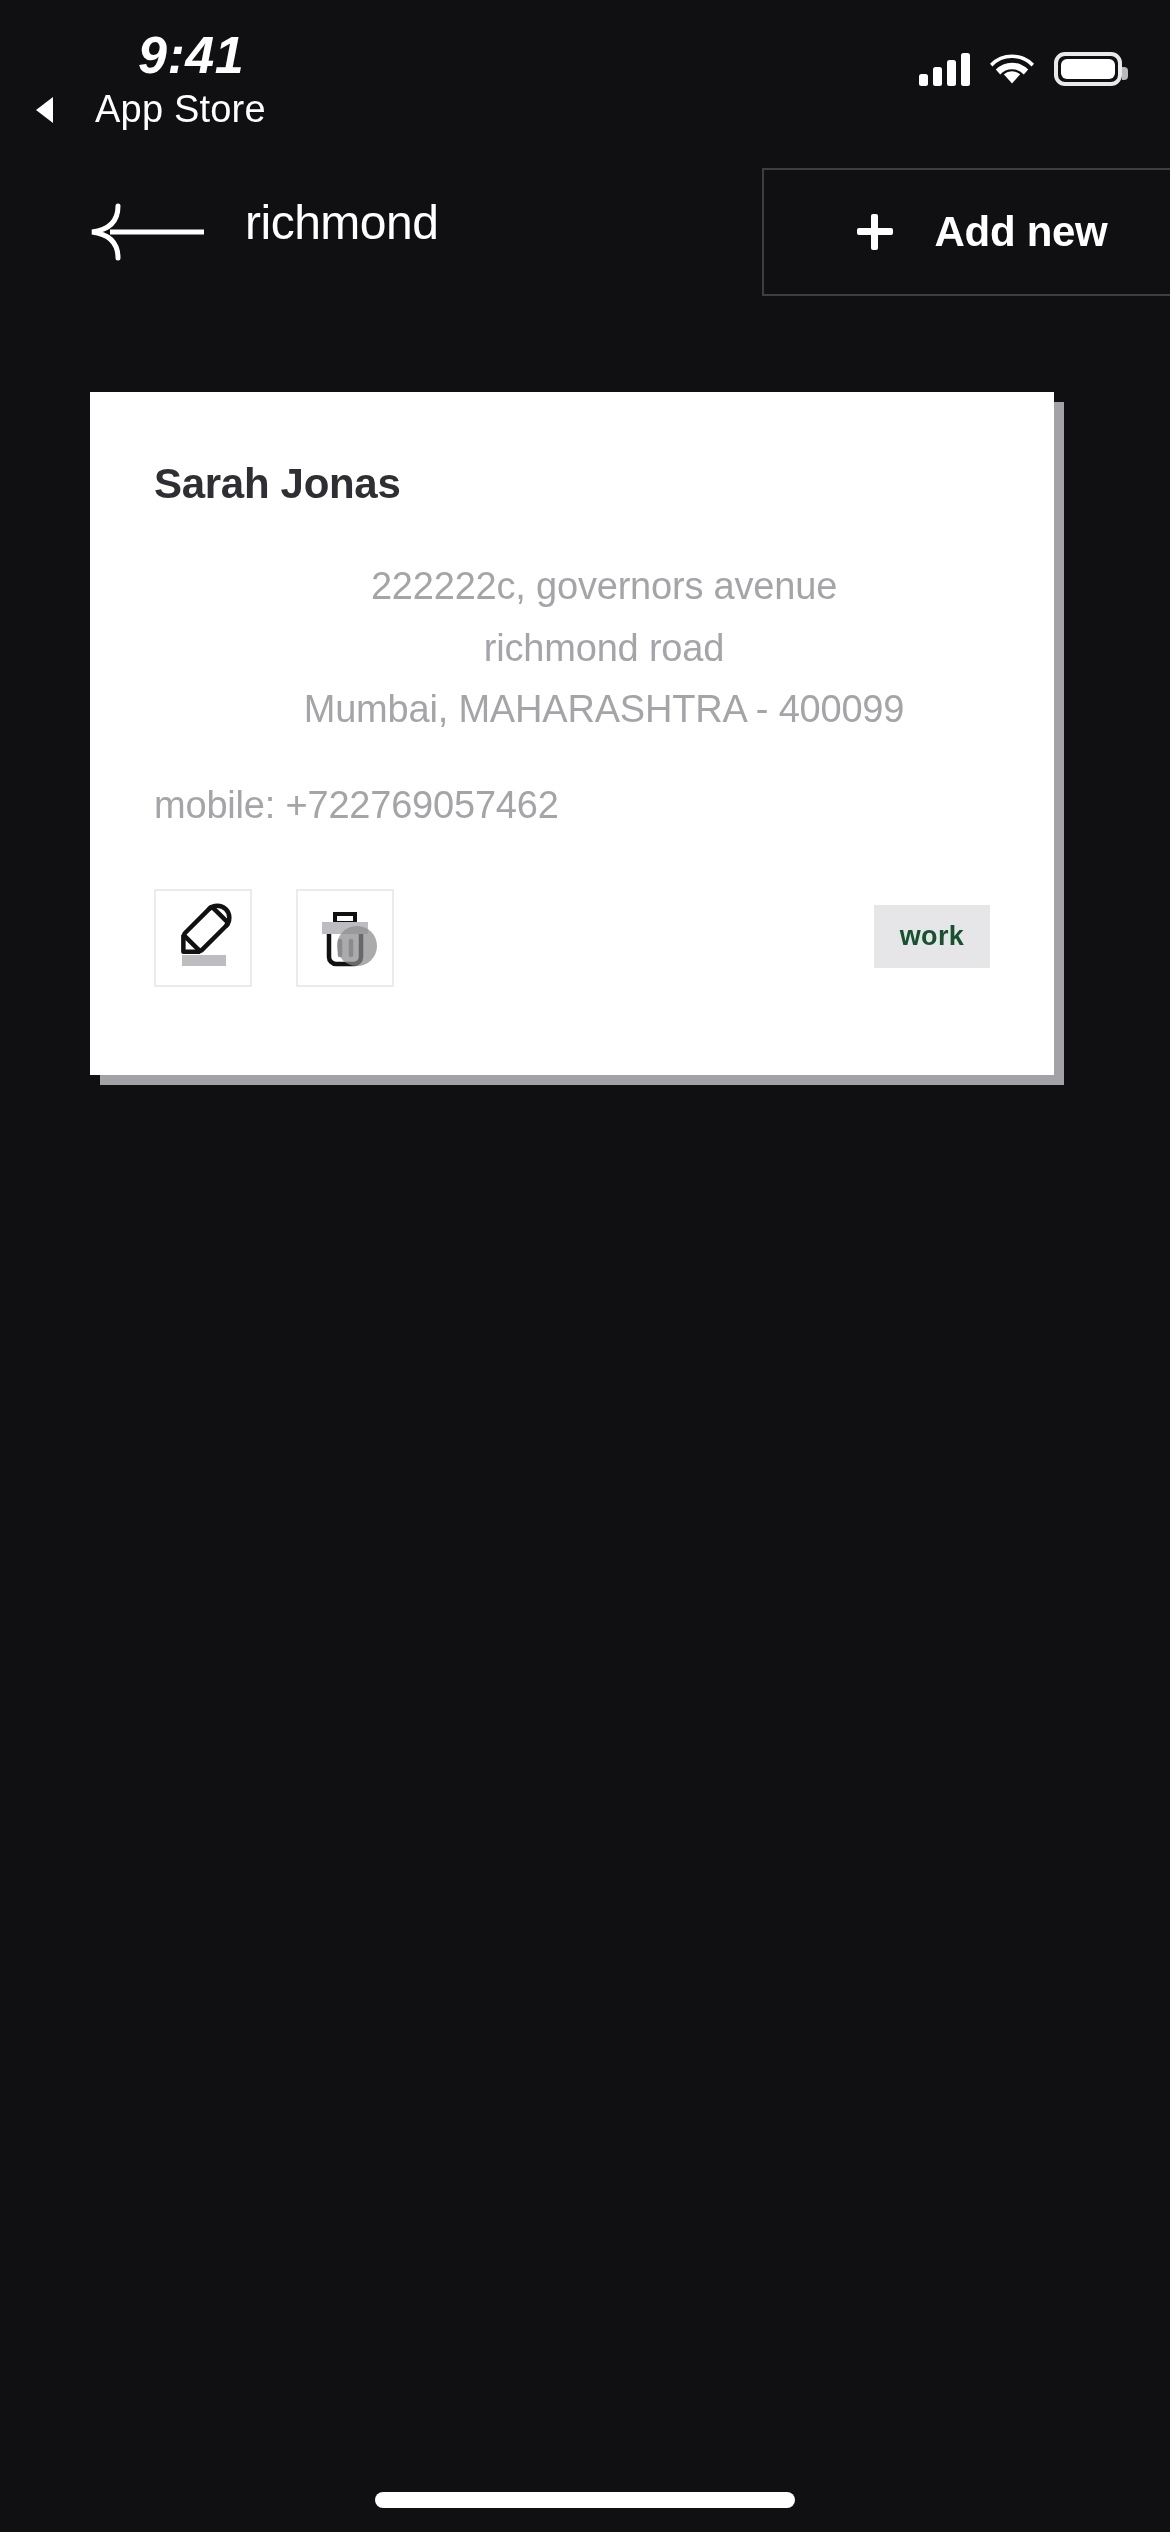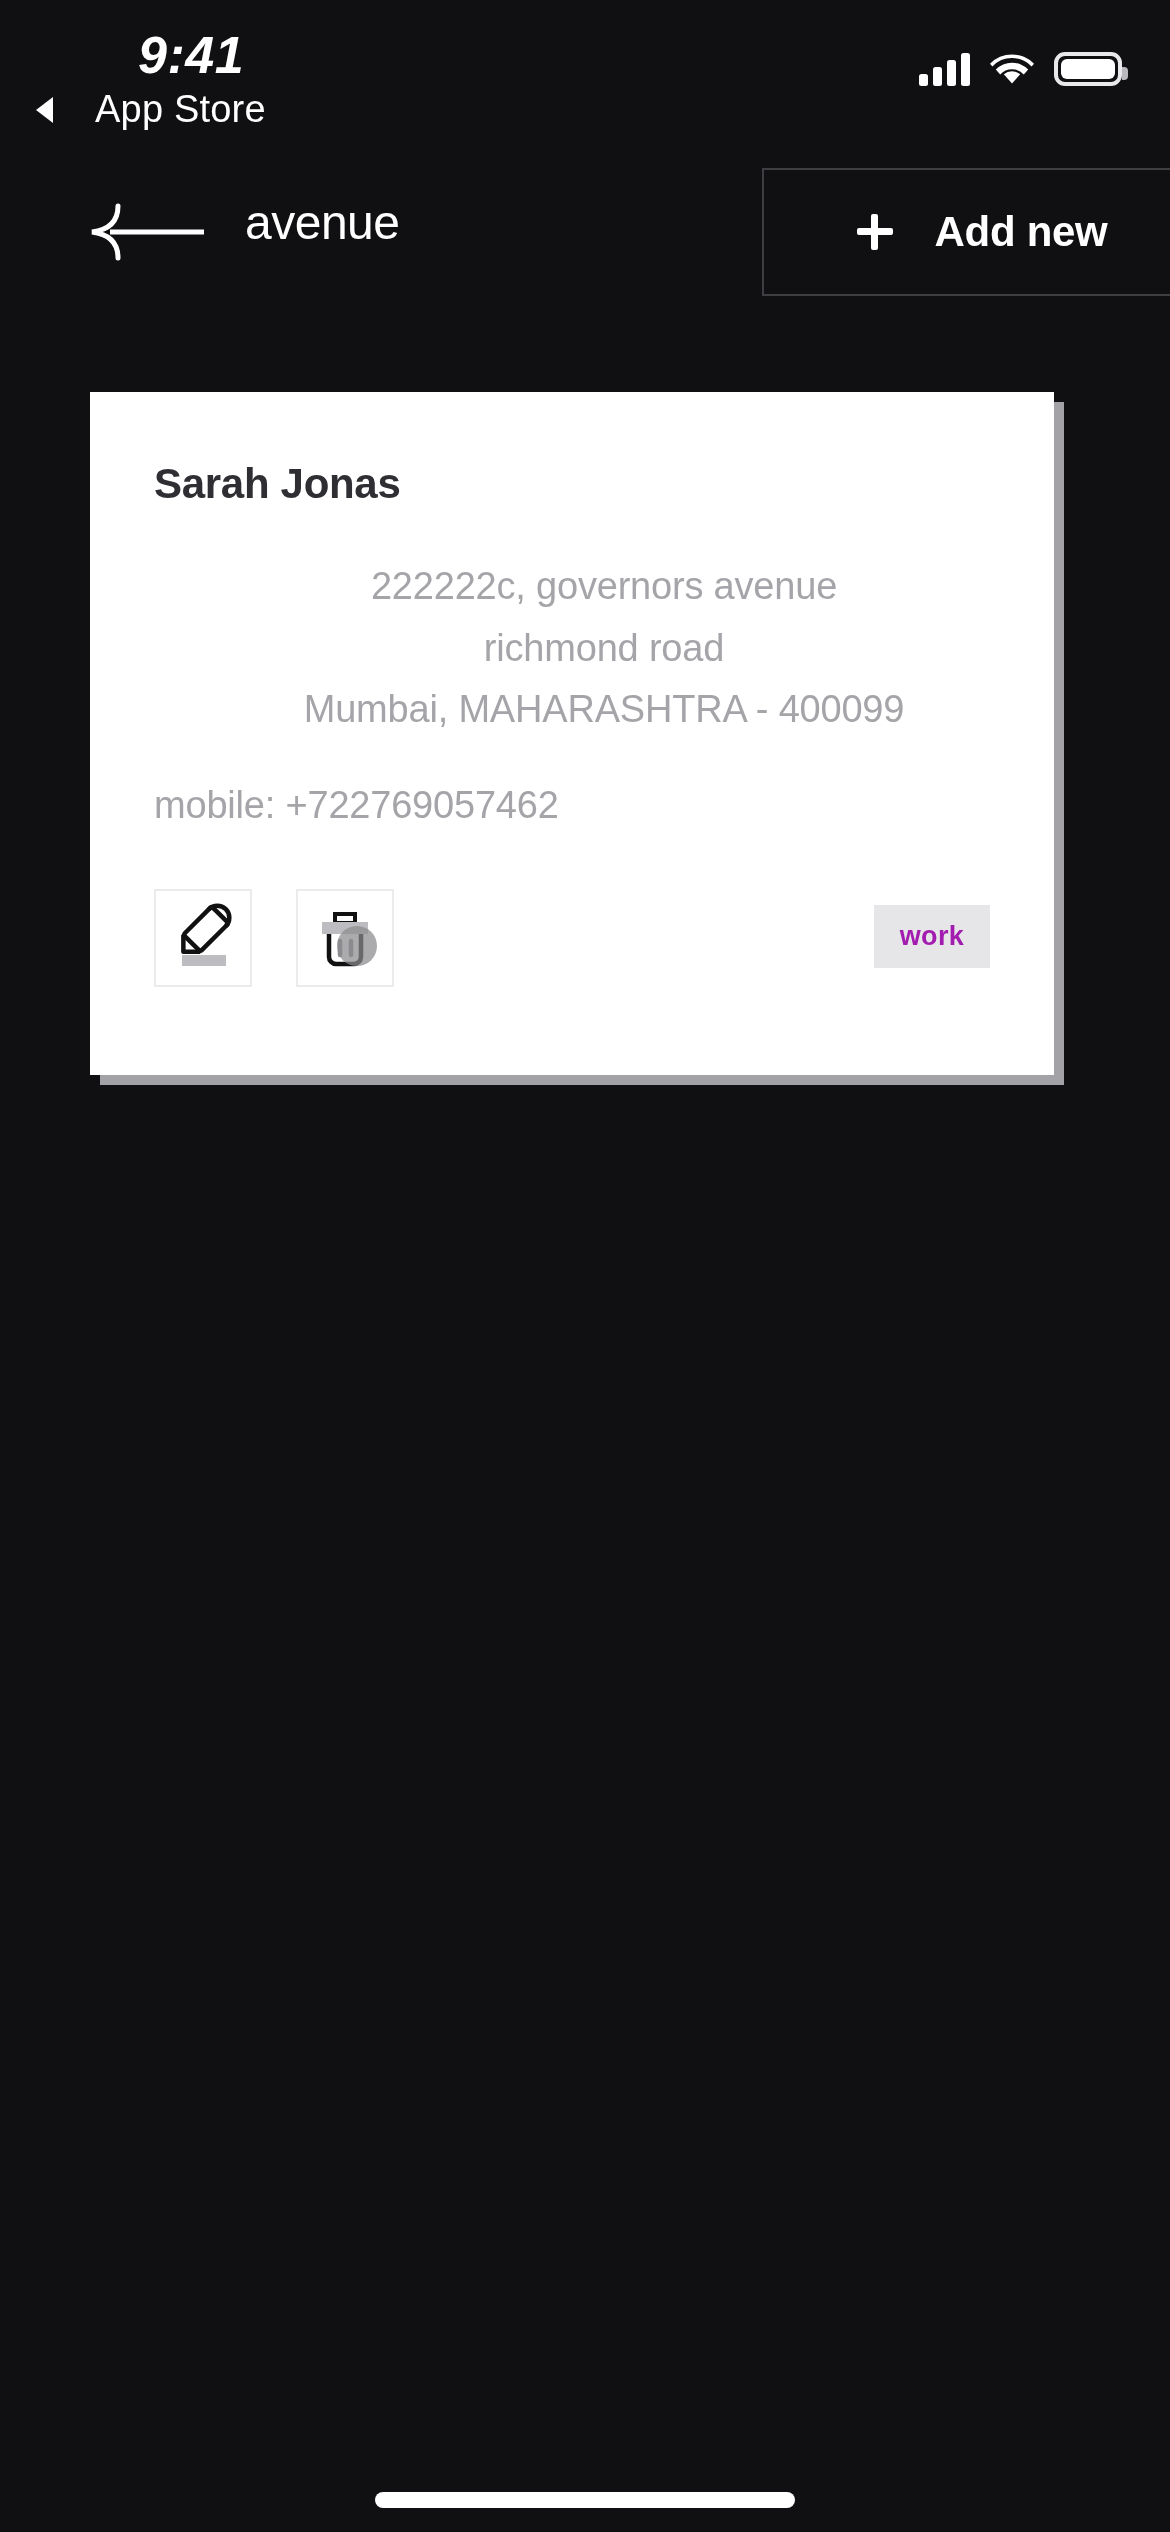--- a/index.html
+++ b/index.html
@@ -102,21 +102,21 @@
   .actions { margin-top:62px; display:flex; gap:44px; }
   .act-btn {
     width:98px; height:98px;
     border:2px solid #ebebed; background:#ffffff;
     display:flex; align-items:center; justify-content:center;
     cursor:pointer; position:relative;
   }
 
   .tag-work {
     position:absolute; right:64px; bottom:107px;
-    background:#e6e6e8; color:#a21caf;
+    background:#e6e6e8; color:#14532d;
     font-size:27px; font-weight:700;
     padding:16px 26px; letter-spacing:0.3px;
   }
 
   
   .home-ind {
     position:absolute; left:50%; bottom:24px;
     transform:translateX(-50%);
     width:420px; height:16px;
     background:#ffffff; border-radius:8px;
@@ -154,21 +154,21 @@
     </div>
   </div>
 
   <div class="navbar">
     <div class="back-btn">
       <svg width="118" height="92" viewBox="0 0 118 92">
         <line x1="22" y1="46" x2="116" y2="46" stroke="#ffffff" stroke-width="5"></line>
         <path d="M30 20 C30 36 20 44 4 46 C20 48 30 56 30 72" fill="none" stroke="#ffffff" stroke-width="5" stroke-linecap="round"></path>
       </svg>
     </div>
-    <div class="nav-title">avenue</div>
+    <div class="nav-title">richmond</div>
     <div class="addnew">
       <span class="plus"></span>
       <span class="lbl">Add new</span>
     </div>
   </div>
 
   <div class="card">
     <div class="card-inner">
       <div class="cust-name">Sarah Jonas</div>
       <div class="addr-block">

